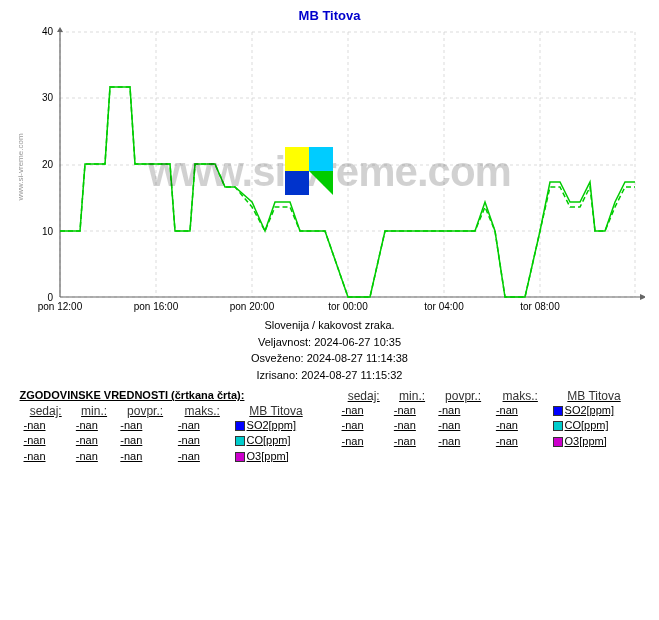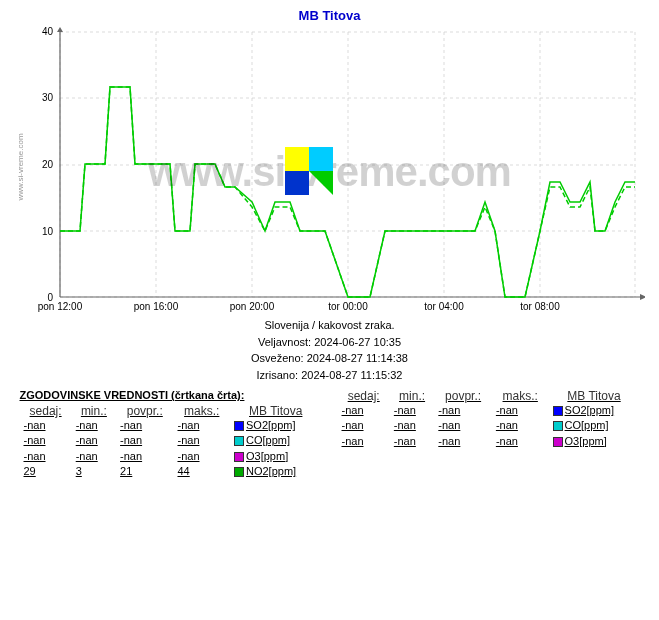--- a/index.html
+++ b/index.html
@@ -340,29 +340,20 @@
     </tr>
             <tr>
       <td>-nan</td>
       <td>-nan</td>
       <td>-nan</td>
       <td>-nan</td>
       <td>
         <span class="color-box" style="background:#cc00cc;border:1px solid #333;"></span>O3[ppm]
       </td>
     </tr>
-            <tr>
-      <td>29</td>
-      <td>3</td>
-      <td>21</td>
-      <td>44</td>
-      <td>
-        <span class="color-box" style="background:#00aa00;border:1px solid #333;"></span>NO2[ppm]
-      </td>
-    </tr>
           </tbody>
       </table>
     </div>
 
     <div class="data-table-block">
       <table>
         <thead>
           <tr>
             <th>sedaj:</th>
             <th>min.:</th>

